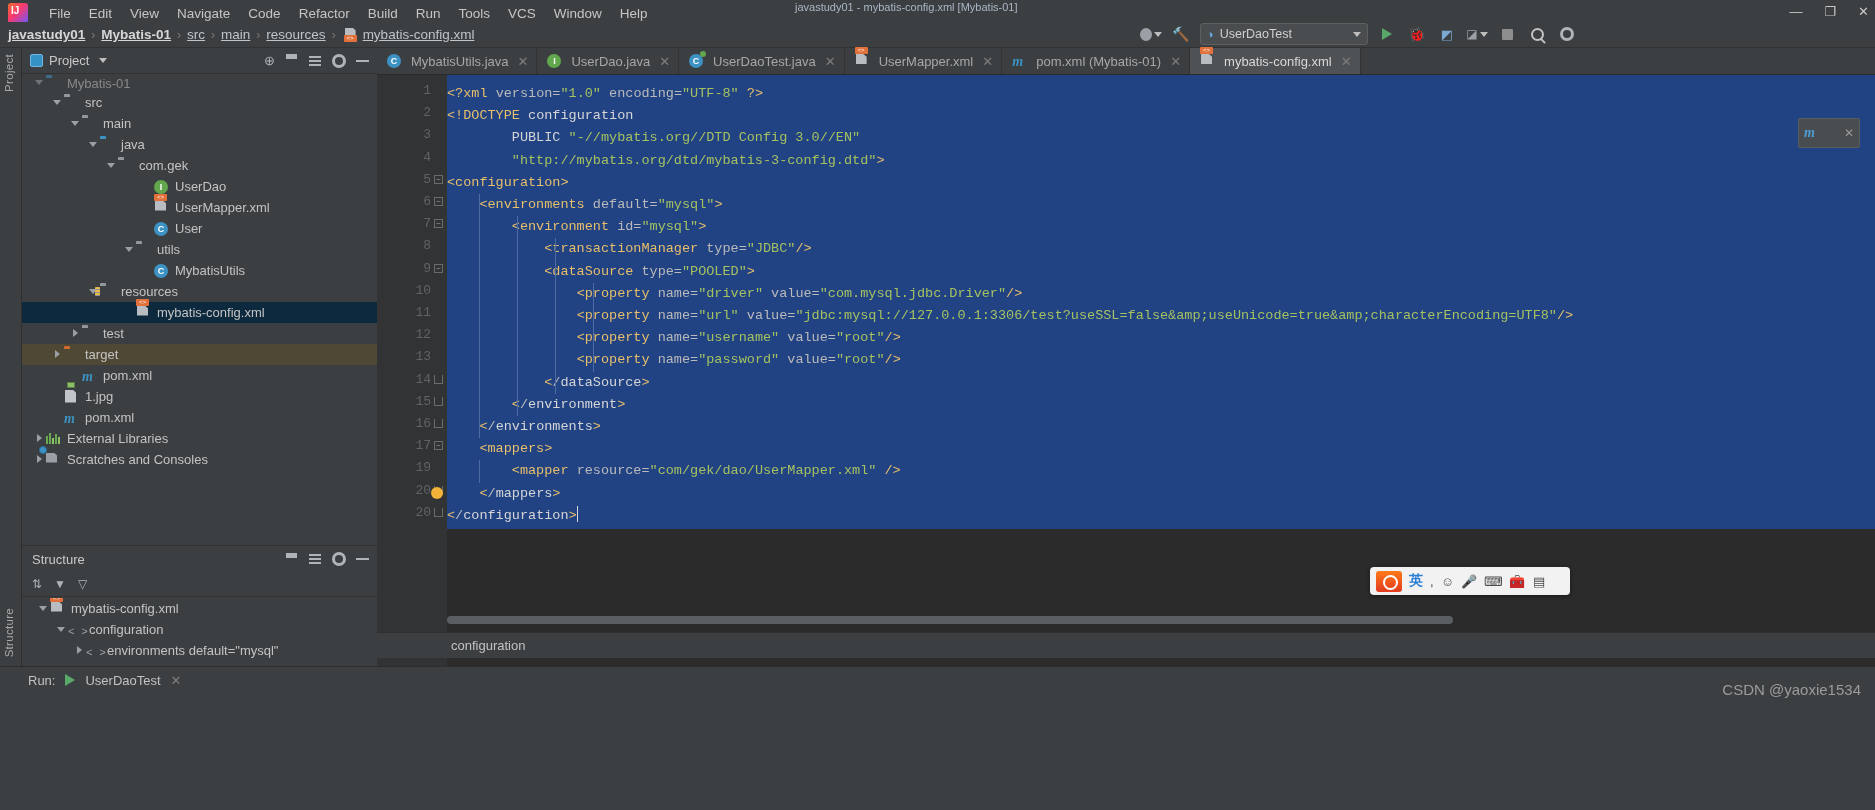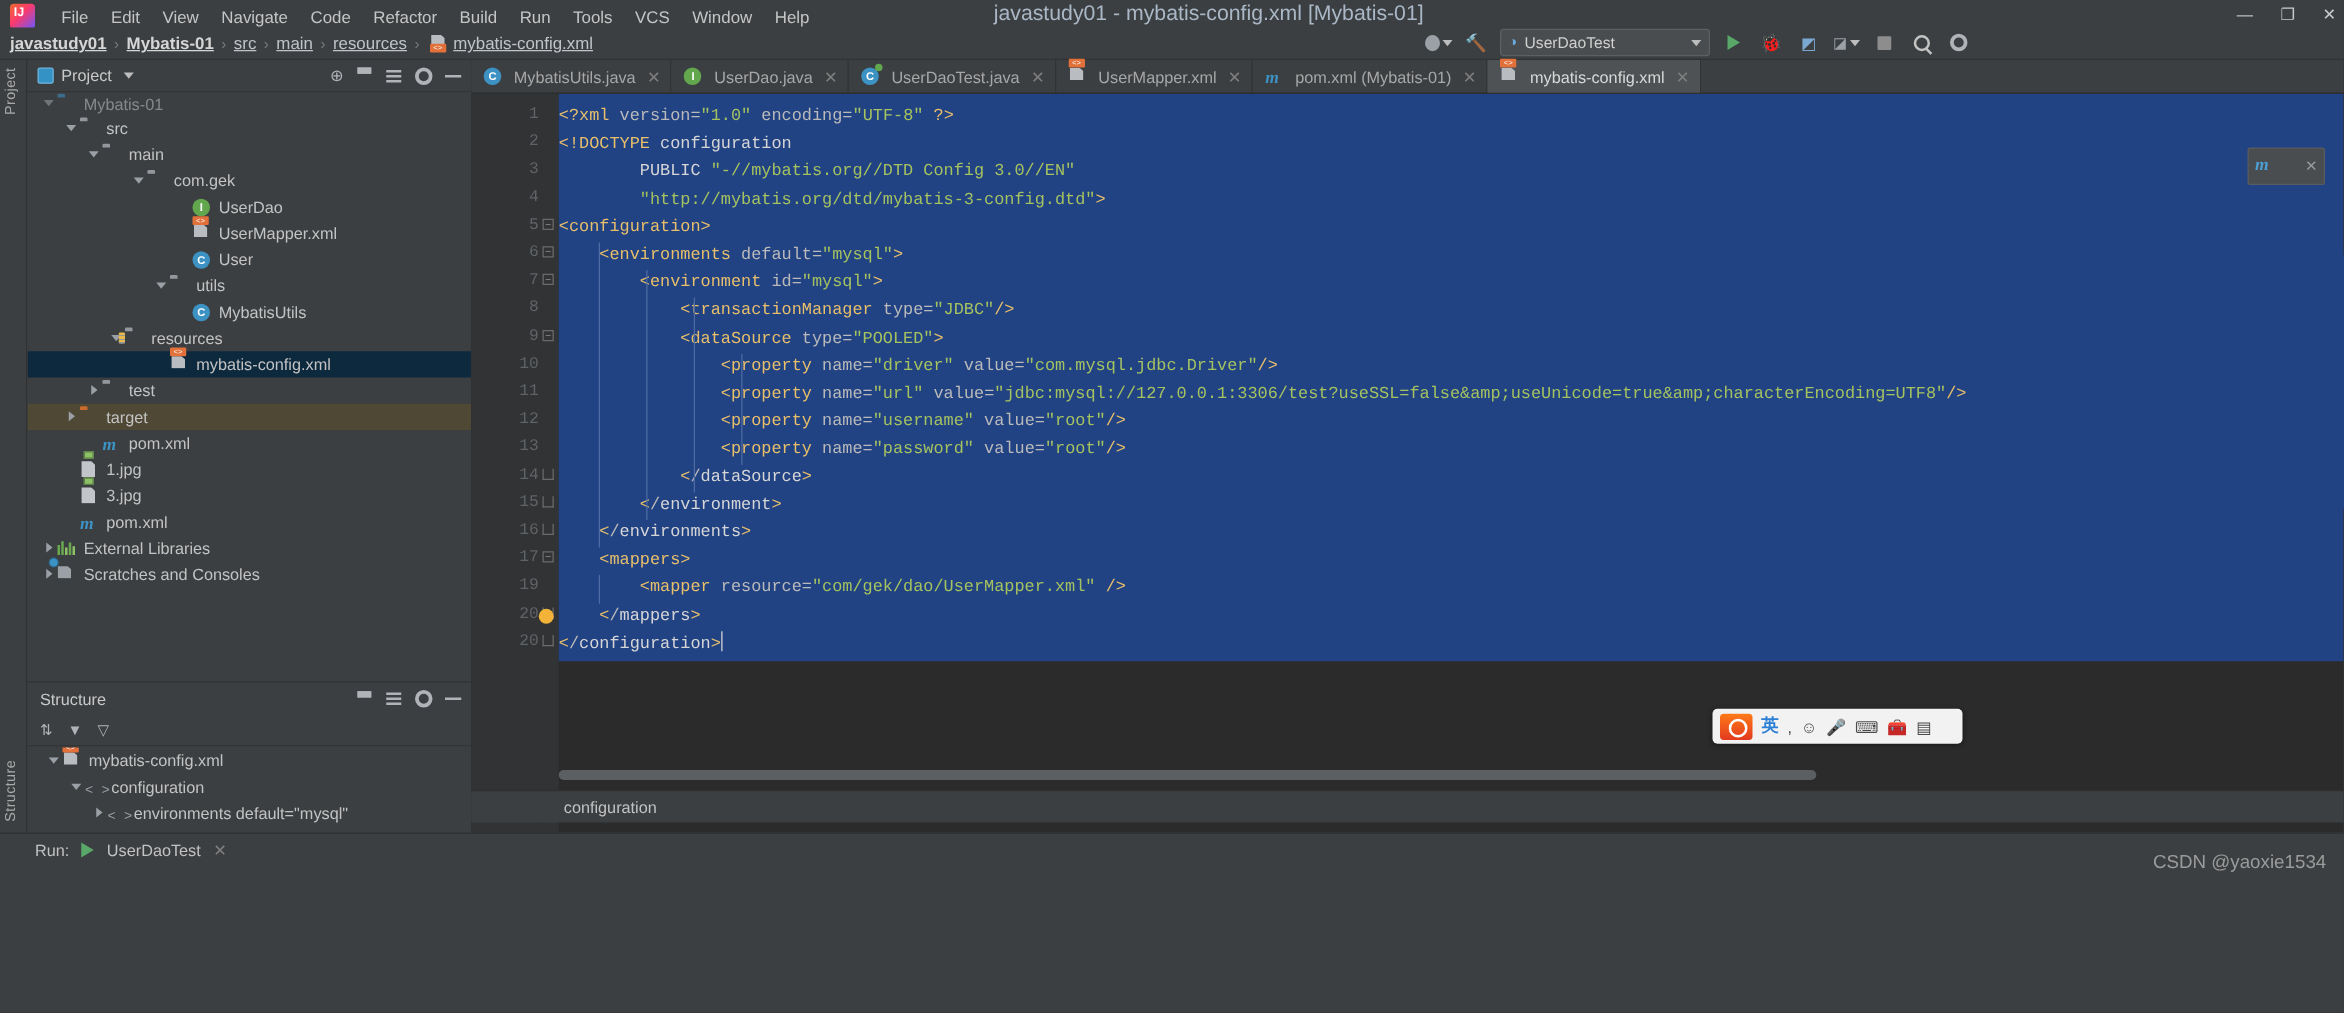--- a/index.html
+++ b/index.html
@@ -7,21 +7,21 @@
     width:1875px; height:810px; overflow:hidden;
     background:#3c3f41;
     font-family:"Liberation Sans", sans-serif;
     -webkit-font-smoothing:antialiased;
   }
   .app{position:relative;width:1875px;height:810px;background:#3c3f41;color:#bbbbbb;}
 
   
   .titlebar{position:absolute;left:0;top:0;width:1875px;height:22px;background:#3c3f41;
     display:flex;align-items:center;}
-  .title-text{position:absolute;left:795px;top:1px;font-size:17px;color:#a9b7c6;white-space:nowrap;}
+  .title-text{position:absolute;left:795px;top:1px;font-size:11px;color:#a9b7c6;white-space:nowrap;}
   .win-btns{position:absolute;right:6px;top:0;height:22px;display:flex;align-items:center;gap:22px;color:#c8c8c8;font-size:13px;}
   .win-btns span{cursor:default;}
 
   
   .menubar{position:absolute;left:0;top:0;height:26px;display:flex;align-items:center;gap:0;padding-left:8px;}
   .logo{width:20px;height:20px;border-radius:3px;
     background:linear-gradient(135deg,#f06a2e 0%,#fa3a6e 45%,#6b57ff 100%);
     position:relative;margin-right:12px;}
   .logo:after{content:"IJ";position:absolute;left:3px;top:2px;font-size:10px;color:#fff;font-weight:bold;}
   .menu-item{font-size:13.5px;color:#c5c5c5;padding:2px 9px;white-space:nowrap;}
@@ -278,20 +278,26 @@
           <span class="fi"><span class="folder"></span></span>
           <span>src</span>
         </div>
         <div class="trow">
           <span style="display:inline-block;width:48px"></span>
           <span class="arrow down"></span>
           <span class="fi"><span class="folder"></span></span>
           <span>main</span>
         </div>
         <div class="trow">
+          <span style="display:inline-block;width:66px"></span>
+          <span class="arrow down"></span>
+          <span class="fi"><span class="folder blue"></span></span>
+          <span>java</span>
+        </div>
+        <div class="trow">
           <span style="display:inline-block;width:84px"></span>
           <span class="arrow down"></span>
           <span class="fi"><span class="folder pkg"></span></span>
           <span>com.gek</span>
         </div>
         <div class="trow">
           <span style="display:inline-block;width:120px"></span>
           <span class="arrow"></span>
           <span class="fi">
             <span class="cir i">I</span>
@@ -354,26 +360,20 @@
           <span style="display:inline-block;width:48px"></span>
           <span class="arrow"></span>
           <span class="fi"><span class="mic">m</span></span>
           <span>pom.xml</span>
         </div>
         <div class="trow">
           <span style="display:inline-block;width:30px"></span>
           <span class="arrow"></span>
           <span class="fi"><span class="jpgic"><span class="pg"></span><span class="im"></span></span></span>
           <span>1.jpg</span>
-        </div>
-        <div class="trow">
-          <span style="display:inline-block;width:30px"></span>
-          <span class="arrow"></span>
-          <span class="fi"><span class="jpgic"><span class="pg"></span><span class="im"></span></span></span>
-          <span>3.jpg</span>
         </div>
         <div class="trow">
           <span style="display:inline-block;width:30px"></span>
           <span class="arrow"></span>
           <span class="fi"><span class="mic">m</span></span>
           <span>pom.xml</span>
         </div>
         <div class="trow">
           <span style="display:inline-block;width:12px"></span>
           <span class="arrow right"></span>

